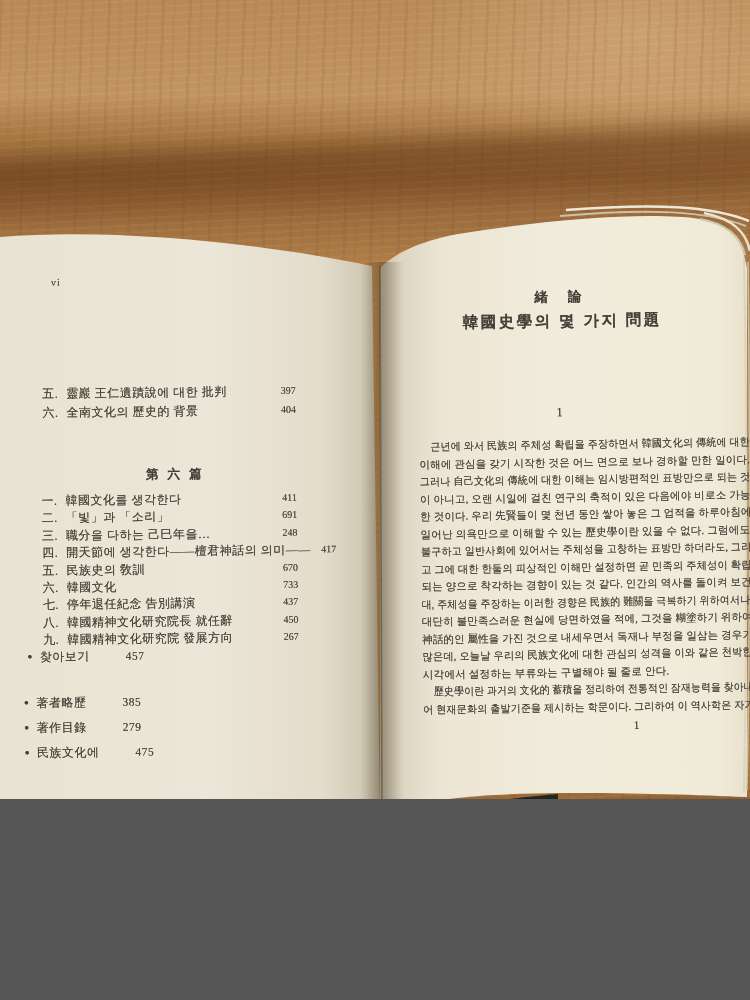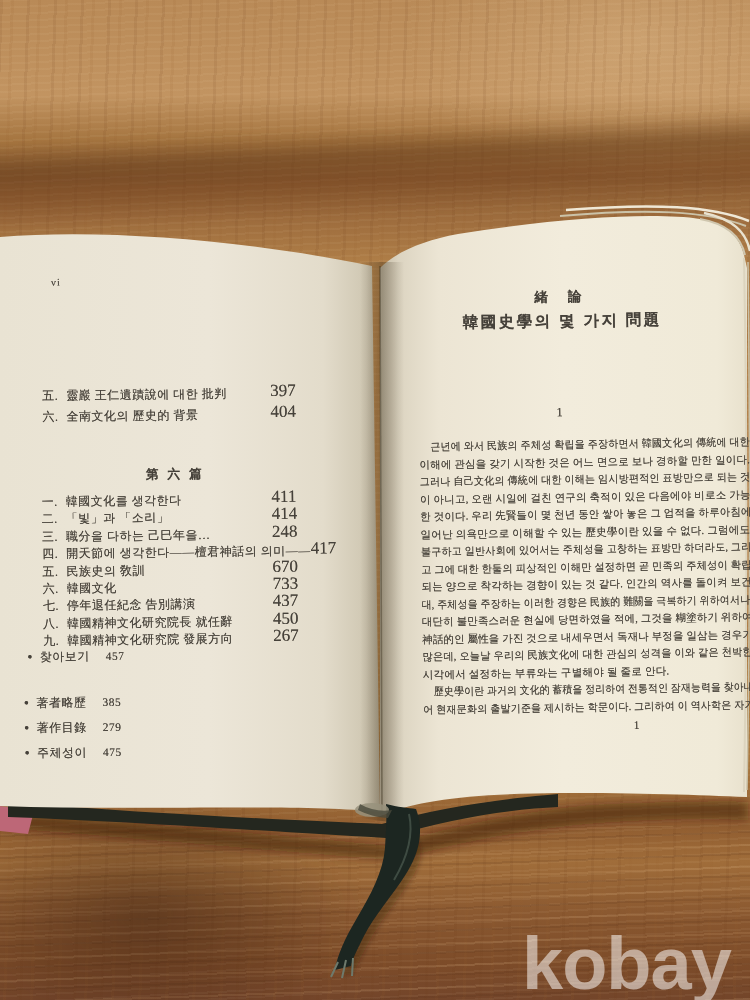--- a/index.html
+++ b/index.html
@@ -1,16 +1,16 @@
 <!DOCTYPE html>
 <html><head>
 <meta charset="utf-8">
 <style>
   html,body{margin:0;padding:0;background:#555;}
-  .scene{position:relative;width:750px;height:1000px;overflow:hidden;
+  .scene{position:relative;width:750px;height:799px;overflow:hidden;
          font-family:"Liberation Serif","DejaVu Serif",serif;}
   
   .wood{position:absolute;inset:0;
     background:
       repeating-linear-gradient(92deg, rgba(110,60,25,0.10) 0 3px, rgba(0,0,0,0) 3px 11px, rgba(150,95,45,0.10) 11px 14px, rgba(0,0,0,0) 14px 27px),
       repeating-linear-gradient(177deg, rgba(255,235,200,0.05) 0 2px, rgba(0,0,0,0) 2px 7px),
       radial-gradient(340px 200px at 85% 4%, rgba(255,228,185,0.22), rgba(0,0,0,0) 70%),
       linear-gradient(180deg,#b98a57 0px,#c29461 95px,#a4743f 142px,#8e5f33 178px,#9d6c3d 218px,#b07f48 265px,#b5854e 560px,#aa793f 760px,#915e31 828px,#a06d3a 862px,#8a5830 915px,#7d4c29 962px,#73452a 1000px);}
   .wood-band{position:absolute;left:-25px;top:128px;width:810px;height:88px;
     background:linear-gradient(180deg, rgba(0,0,0,0), rgba(92,52,22,0.45) 30%, rgba(112,62,28,0.42) 62%, rgba(0,0,0,0));
@@ -23,28 +23,28 @@
   .book-svg{position:absolute;left:0;top:0;}
   
   .page-text{position:absolute;color:#45413a;text-shadow:0 0 0.6px rgba(70,62,50,0.65);}
   .left-text{left:0;top:235px;width:378px;height:600px;transform:rotate(-0.7deg);}
   .right-text{left:383px;top:218px;width:367px;height:560px;transform:rotate(-0.9deg);}
   .vi{position:absolute;left:54px;top:40px;font-size:10px;letter-spacing:1px;}
   .part5{position:absolute;left:44px;top:148px;width:264px;}
   .toc-row{display:flex;align-items:baseline;line-height:19px;font-size:12px;letter-spacing:0.5px;}
   .toc-no{width:24px;flex:0 0 auto;}
   .toc-title{flex:1 1 auto;white-space:nowrap;overflow:visible;}
-  .toc-page{flex:0 0 auto;width:36px;text-align:left;font-size:17px;letter-spacing:0;transform:translateY(-1px);}
+  .toc-page{flex:0 0 auto;width:36px;text-align:center;font-size:10px;letter-spacing:0;transform:translateY(-1px);}
   .sec-header{position:absolute;left:44px;top:231px;width:264px;text-align:center;
     font-size:12.5px;font-weight:bold;letter-spacing:3px;}
   .items{position:absolute;left:42px;top:256px;width:266px;}
   .items .toc-row{line-height:16.4px;}
   .bullet-row{display:flex;align-items:baseline;font-size:12px;letter-spacing:0.5px;}
   .bullet-glyph{font-size:8px;margin-right:7px;transform:translateY(-2px);}
-  .bullet-page{margin-left:16px;font-size:11.5px;}
+  .bullet-page{margin-left:36px;font-size:11.5px;}
   .find-row{position:absolute;left:26px;top:412px;}
   .bullet-group{position:absolute;left:22px;top:455px;}
   .bullet-group .bullet-row{line-height:22.8px;}
   .chapter-label{position:absolute;left:28px;top:70px;width:300px;text-align:center;
     font-size:13.5px;font-weight:bold;letter-spacing:20px;text-indent:20px;}
   .chapter-title{position:absolute;left:12px;top:93px;width:340px;text-align:center;
     font-size:15.5px;font-weight:bold;letter-spacing:2.5px;}
   .section-number{position:absolute;left:28px;top:187px;width:300px;text-align:center;font-size:12.5px;}
   .body-block{position:absolute;left:37px;top:220px;width:332px;font-size:10.6px;letter-spacing:0.2px;}
   .bline{height:17.5px;white-space:nowrap;}
@@ -149,21 +149,21 @@
 
     <div class="items">
       <div class="toc-row">
         <span class="toc-no">一.</span>
         <span class="toc-title">韓國文化를 생각한다</span>
         <span class="toc-page">411</span>
       </div>
       <div class="toc-row">
         <span class="toc-no">二.</span>
         <span class="toc-title">「빛」과 「소리」</span>
-        <span class="toc-page">414</span>
+        <span class="toc-page">691</span>
       </div>
       <div class="toc-row">
         <span class="toc-no">三.</span>
         <span class="toc-title">職分을 다하는 己巳年을…</span>
         <span class="toc-page">248</span>
       </div>
       <div class="toc-row">
         <span class="toc-no">四.</span>
         <span class="toc-title">開天節에 생각한다——檀君神話의 의미——</span>
         <span class="toc-page">417</span>
@@ -207,21 +207,21 @@
         <span>著者略歷</span>
         <span class="bullet-page">385</span>
       </div>
       <div class="bullet-row">
         <span class="bullet-glyph">●</span>
         <span>著作目錄</span>
         <span class="bullet-page">279</span>
       </div>
       <div class="bullet-row">
         <span class="bullet-glyph">●</span>
-        <span>주체성이</span>
+        <span>民族文化에</span>
         <span class="bullet-page">475</span>
       </div>
     </div>
   </div>
 
   <div class="page-text right-text">
     <div class="chapter-label">緒論</div>
     <div class="chapter-title">韓國史學의 몇 가지 問題</div>
     <div class="section-number">1</div>
 

